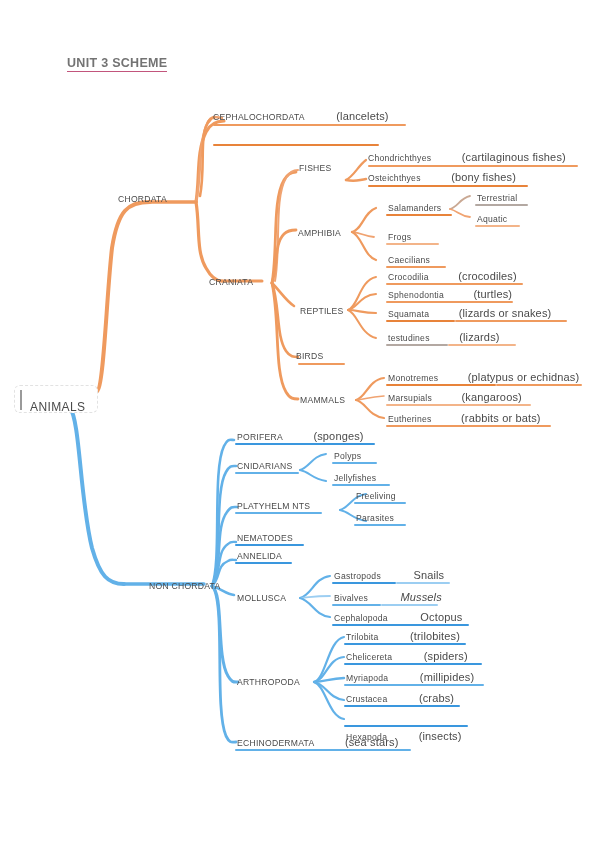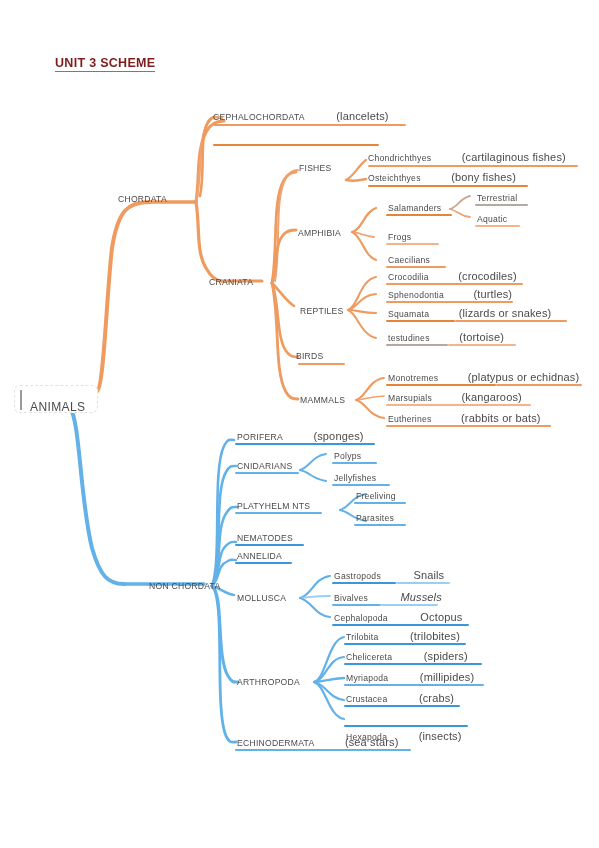--- a/index.html
+++ b/index.html
@@ -12,26 +12,26 @@
   #page{
     position:relative;
     width:599px;
     height:848px;
     overflow:hidden;
     background:#fff;
   }
   
   #title{
     position:absolute;
-    left:55px;
+    left:67px;
     top:56px;
     font-size:12.5px;
     font-weight:bold;
     letter-spacing:0.3px;
-    color:#7f1d1d;
+    color:#737373;
     border-bottom:1.5px solid #c2557c;
     padding-bottom:1px;
     line-height:14px;
     white-space:nowrap;
   }
   
   #wires{
     position:absolute;
     left:0; top:0;
     width:599px; height:848px;
@@ -263,21 +263,21 @@
 
   <div class="node" style="left:388px;top:306px;">
     <span class="term">Squamata</span>
     <span class="gloss" style="margin-left:25px;">(lizards or snakes)</span>
   </div>
   <div class="ul o-dark thick" style="left:386px;top:320px;width:69px;"></div>
   <div class="ul o-mid" style="left:455px;top:320px;width:112px;"></div>
 
   <div class="node" style="left:388px;top:330px;">
     <span class="term">testudines</span>
-    <span class="gloss" style="margin-left:25px;">(tortoise)</span>
+    <span class="gloss" style="margin-left:25px;">(lizards)</span>
   </div>
   <div class="ul o-grey thick" style="left:386px;top:344px;width:62px;"></div>
   <div class="ul o-lite" style="left:448px;top:344px;width:68px;"></div>
 
   <div class="node" style="left:296px;top:348px;">
     <span class="term">BIRDS</span>
   </div>
   <div class="ul o-mid" style="left:298px;top:363px;width:47px;"></div>
 
   <div class="node" style="left:300px;top:392px;">

